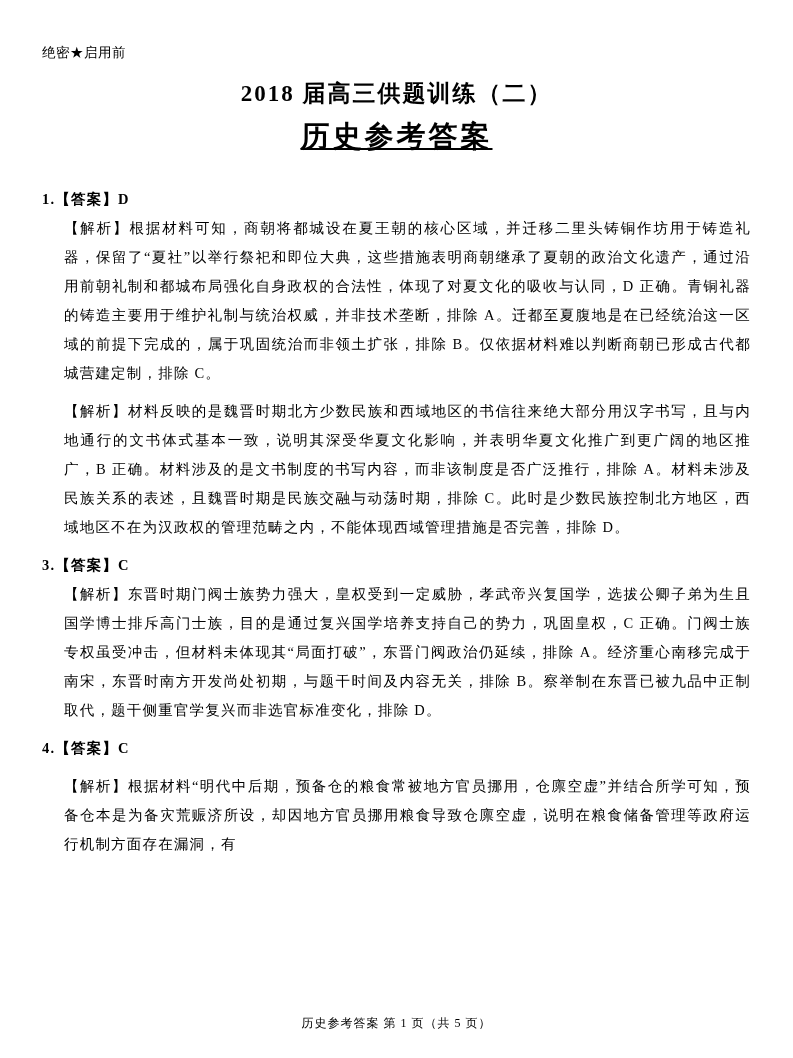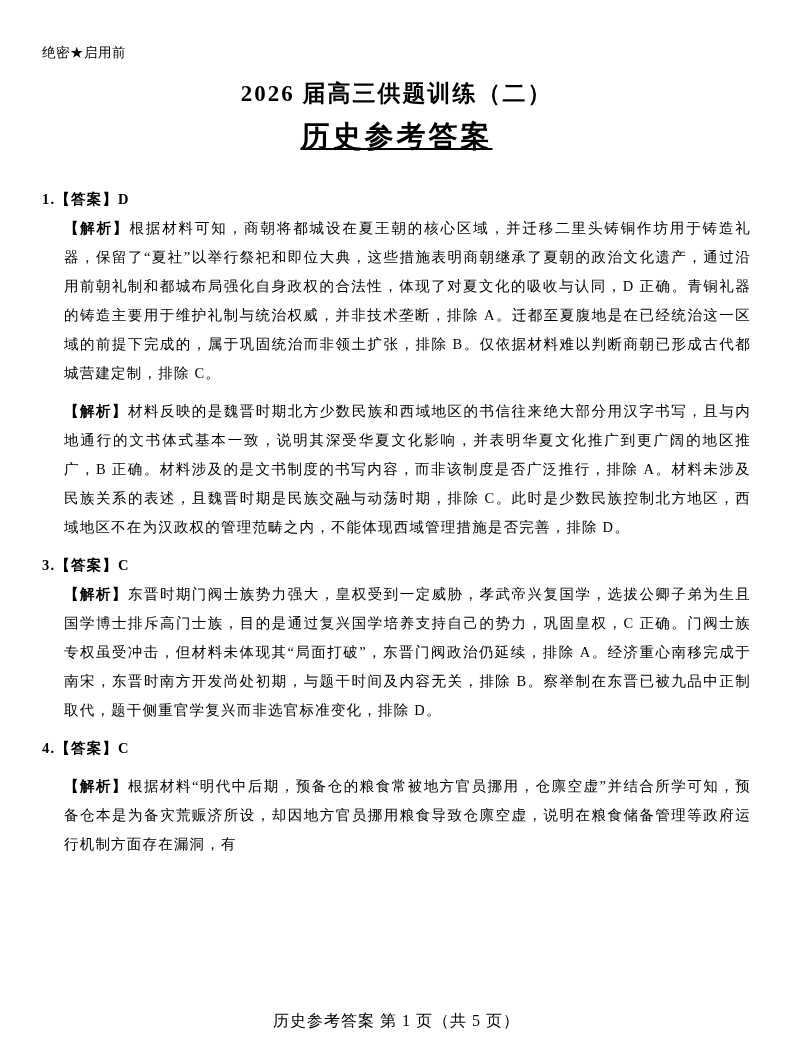--- a/index.html
+++ b/index.html
@@ -39,39 +39,39 @@
     line-height: 29px;
     letter-spacing: 1.2px;
     margin-bottom: 9px;
     margin-top: 8px;
   }
   .answer-line { font-weight: bold; }
   .analysis {
     padding-left: 22px;
     text-align: justify;
   }
-  .analysis .label { font-weight: bold; }
+  .analysis .label { font-weight: normal; }
   .footer {
     position: absolute;
     left: 0;
     bottom: 26px;
     width: 100%;
     text-align: center;
-    font-size: 16px;
+    font-size: 12px;
     letter-spacing: 1px;
   }
 </style>
 </head>
 <body>
 
 <div class="page">
 
   <div class="classification">绝密★启用前</div>
 
-  <div class="title">2026 届高三供题训练（二）</div>
+  <div class="title">2018 届高三供题训练（二）</div>
   <div class="subtitle">历史参考答案</div>
 
   <div class="content">
 
     <div class="answer-block">
       <div class="answer-line"><span>1.</span><span>【答案】</span><span>D</span></div>
       <div class="analysis"><span class="label">【解析】</span><span>根据材料可知，商朝将都城设在夏王朝的核心区域，并迁移二里头铸铜作坊用于铸造礼器，保留了“夏社”以举行祭祀和即位大典，这些措施表明商朝继承了夏朝的政治文化遗产，通过沿用前朝礼制和都城布局强化自身政权的合法性，体现了对夏文化的吸收与认同，D 正确。青铜礼器的铸造主要用于维护礼制与统治权威，并非技术垄断，排除 A。迁都至夏腹地是在已经统治这一区域的前提下完成的，属于巩固统治而非领土扩张，排除 B。仅依据材料难以判断商朝已形成古代都城营建定制，排除 C。</span></div>
     </div>
 
     <div class="answer-block">

